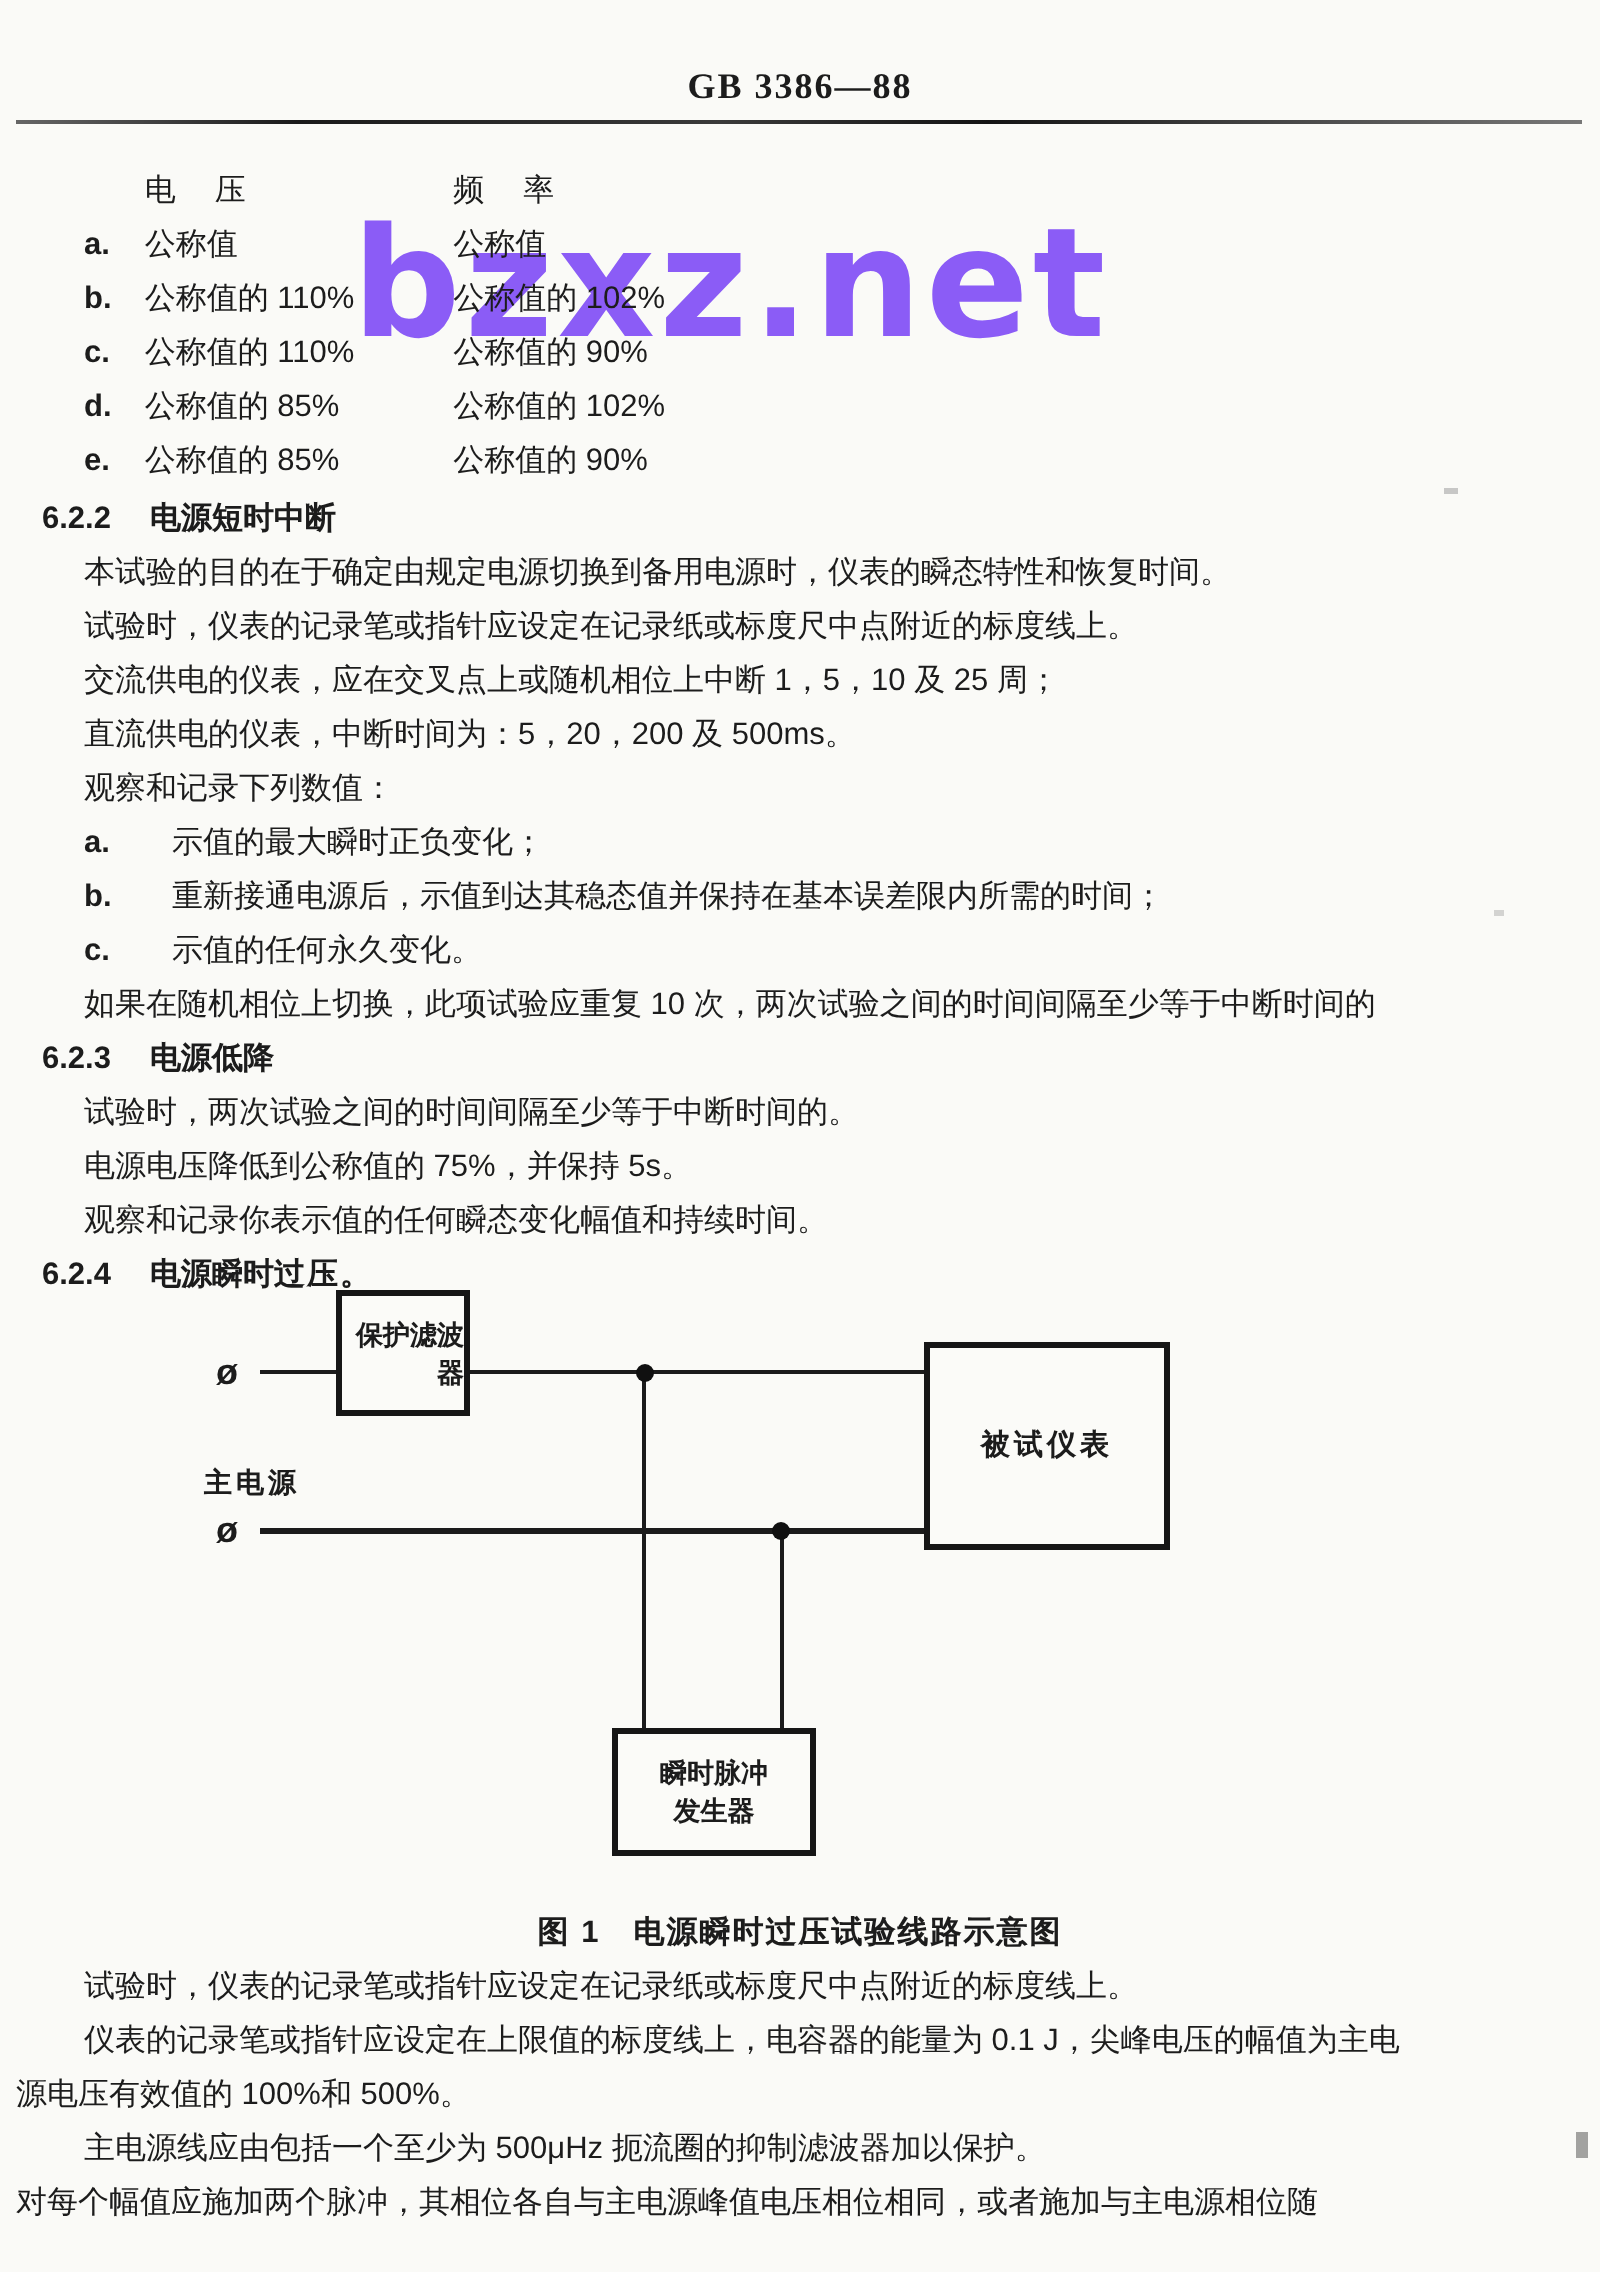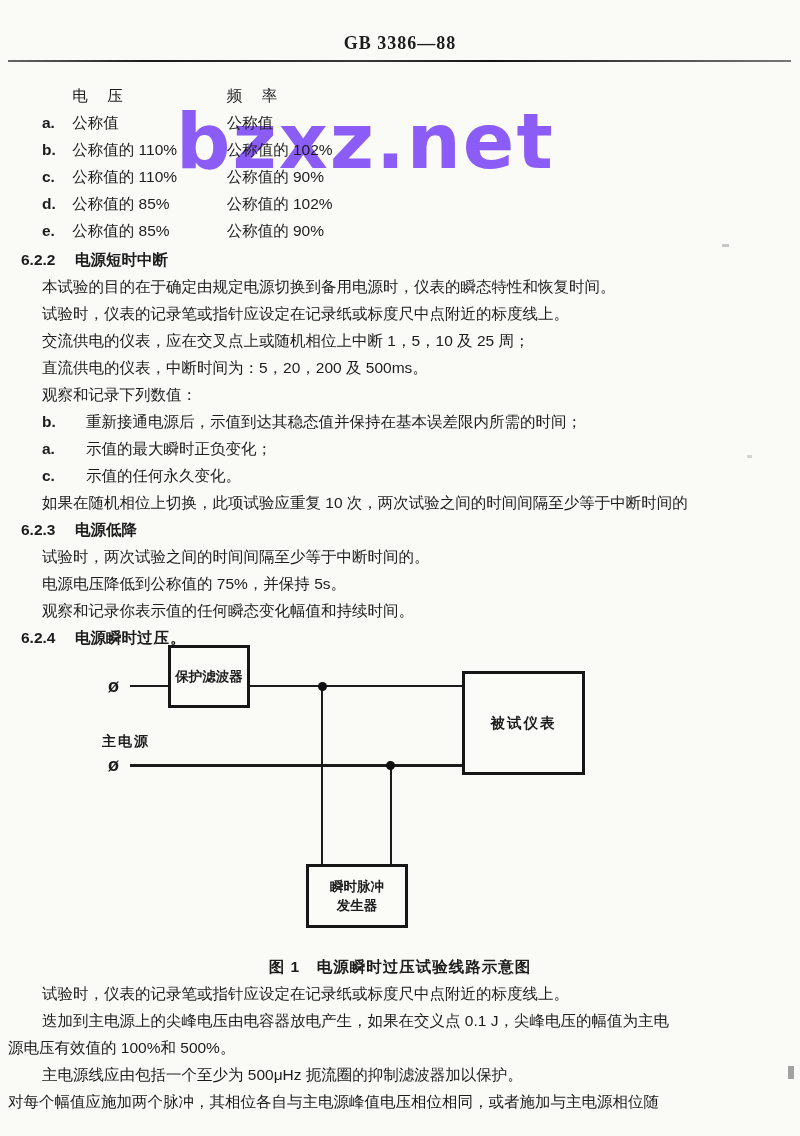--- a/index.html
+++ b/index.html
@@ -96,24 +96,24 @@
 
     <div class="h" style="margin-top:2px">
       <span class="num">6.2.2</span><span>电源短时中断</span>
     </div>
     <div class="p">本试验的目的在于确定由规定电源切换到备用电源时，仪表的瞬态特性和恢复时间。</div>
     <div class="p">试验时，仪表的记录笔或指针应设定在记录纸或标度尺中点附近的标度线上。</div>
     <div class="p">交流供电的仪表，应在交叉点上或随机相位上中断 1，5，10 及 25 周；</div>
     <div class="p">直流供电的仪表，中断时间为：5，20，200 及 500ms。</div>
     <div class="p">观察和记录下列数值：</div>
     <div class="li">
-      <span class="llab">b.</span><span>重新接通电源后，示值到达其稳态值并保持在基本误差限内所需的时间；</span>
+      <span class="llab">a.</span><span>示值的最大瞬时正负变化；</span>
     </div>
     <div class="li">
-      <span class="llab">a.</span><span>示值的最大瞬时正负变化；</span>
+      <span class="llab">b.</span><span>重新接通电源后，示值到达其稳态值并保持在基本误差限内所需的时间；</span>
     </div>
     <div class="li">
       <span class="llab">c.</span><span>示值的任何永久变化。</span>
     </div>
     <div class="p">如果在随机相位上切换，此项试验应重复 10 次，两次试验之间的时间间隔至少等于中断时间的</div>
 
     <div class="h">
       <span class="num">6.2.3</span><span>电源低降</span>
     </div>
     <div class="p">试验时，两次试验之间的时间间隔至少等于中断时间的。</div>
@@ -132,36 +132,36 @@
       <div class="wire" style="left:390px; top:121px; width:2px; height:101px;"></div>
 
       <div class="dot" style="left:318px; top:37px;"></div>
       <div class="dot" style="left:386px; top:116px;"></div>
 
       <div class="term" style="left:108px; top:33px;">ø</div>
       <div class="term" style="left:108px; top:112px;">ø</div>
 
       <div class="mains" style="left:102px; top:88px;">主电源</div>
 
-      <div class="dbox" style="left:168px; top:0; width:82px; height:63px;text-align:right;">
+      <div class="dbox" style="left:168px; top:0; width:67px; height:63px;text-align:right;">
         <span>保护滤波器</span>
       </div>
       <div class="dbox" style="left:462px; top:26px; width:123px; height:104px; font-size:14.5px; letter-spacing:2px;">
         <span>被试仪表</span>
       </div>
       <div class="dbox" style="left:306px; top:219px; width:102px; height:64px;">
         <span>瞬时脉冲</span>
         <span>发生器</span>
       </div>
     </div>
 
     <div class="caption">图 1　电源瞬时过压试验线路示意图</div>
 
     <div class="p">试验时，仪表的记录笔或指针应设定在记录纸或标度尺中点附近的标度线上。</div>
-    <div class="p">迭加到主电源上的尖峰电压由电容器放电产生，如果在交义点 0.1 J，尖峰电压的幅值为主电</div>
+    <div class="p">仪表的记录笔或指针应设定在上限值的标度线上，电容器的能量为 0.1 J，尖峰电压的幅值为主电</div>
     <div class="cont">源电压有效值的 100%和 500%。</div>
     <div class="p">主电源线应由包括一个至少为 500μHz 扼流圈的抑制滤波器加以保护。</div>
     <div class="cont">对每个幅值应施加两个脉冲，其相位各自与主电源峰值电压相位相同，或者施加与主电源相位随</div>
 
   </div>
 
   <div class="speck" style="left:722px; top:244px; width:7px; height:3px; opacity:.45;"></div>
   <div class="speck" style="left:788px; top:1066px; width:6px; height:13px; opacity:.55; background:#5a5a5a;"></div>
   <div class="speck" style="left:747px; top:455px; width:5px; height:3px; opacity:.35;"></div>
 

